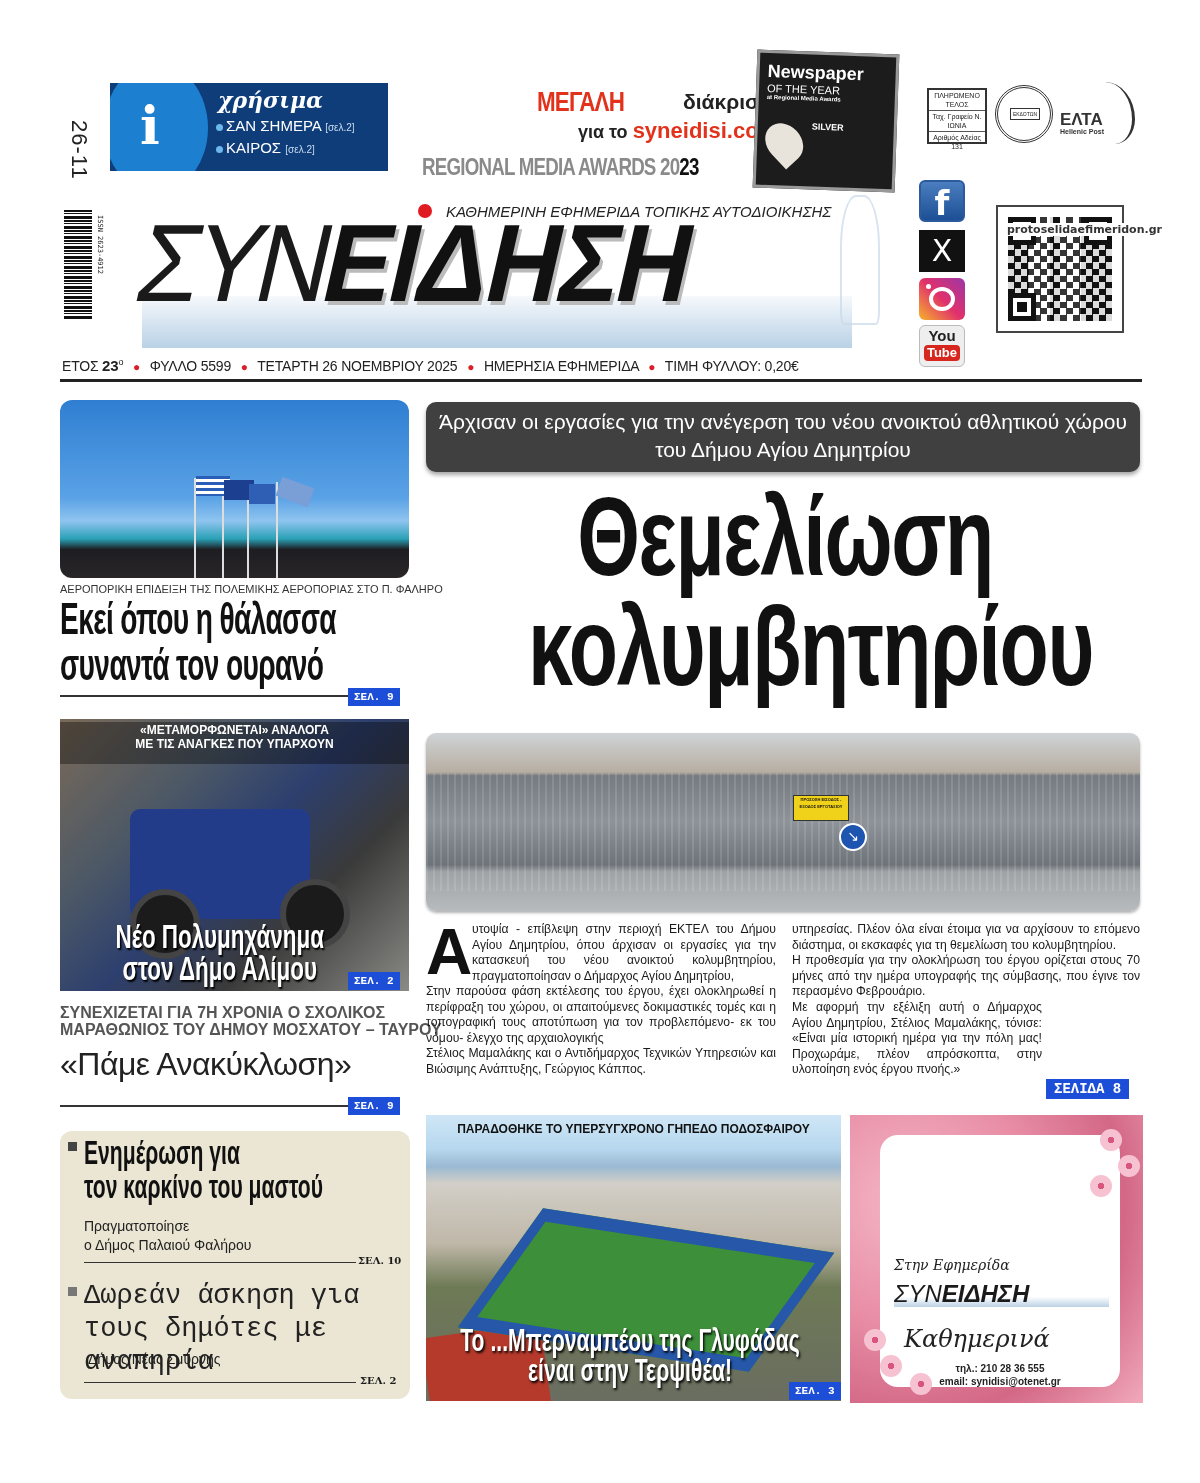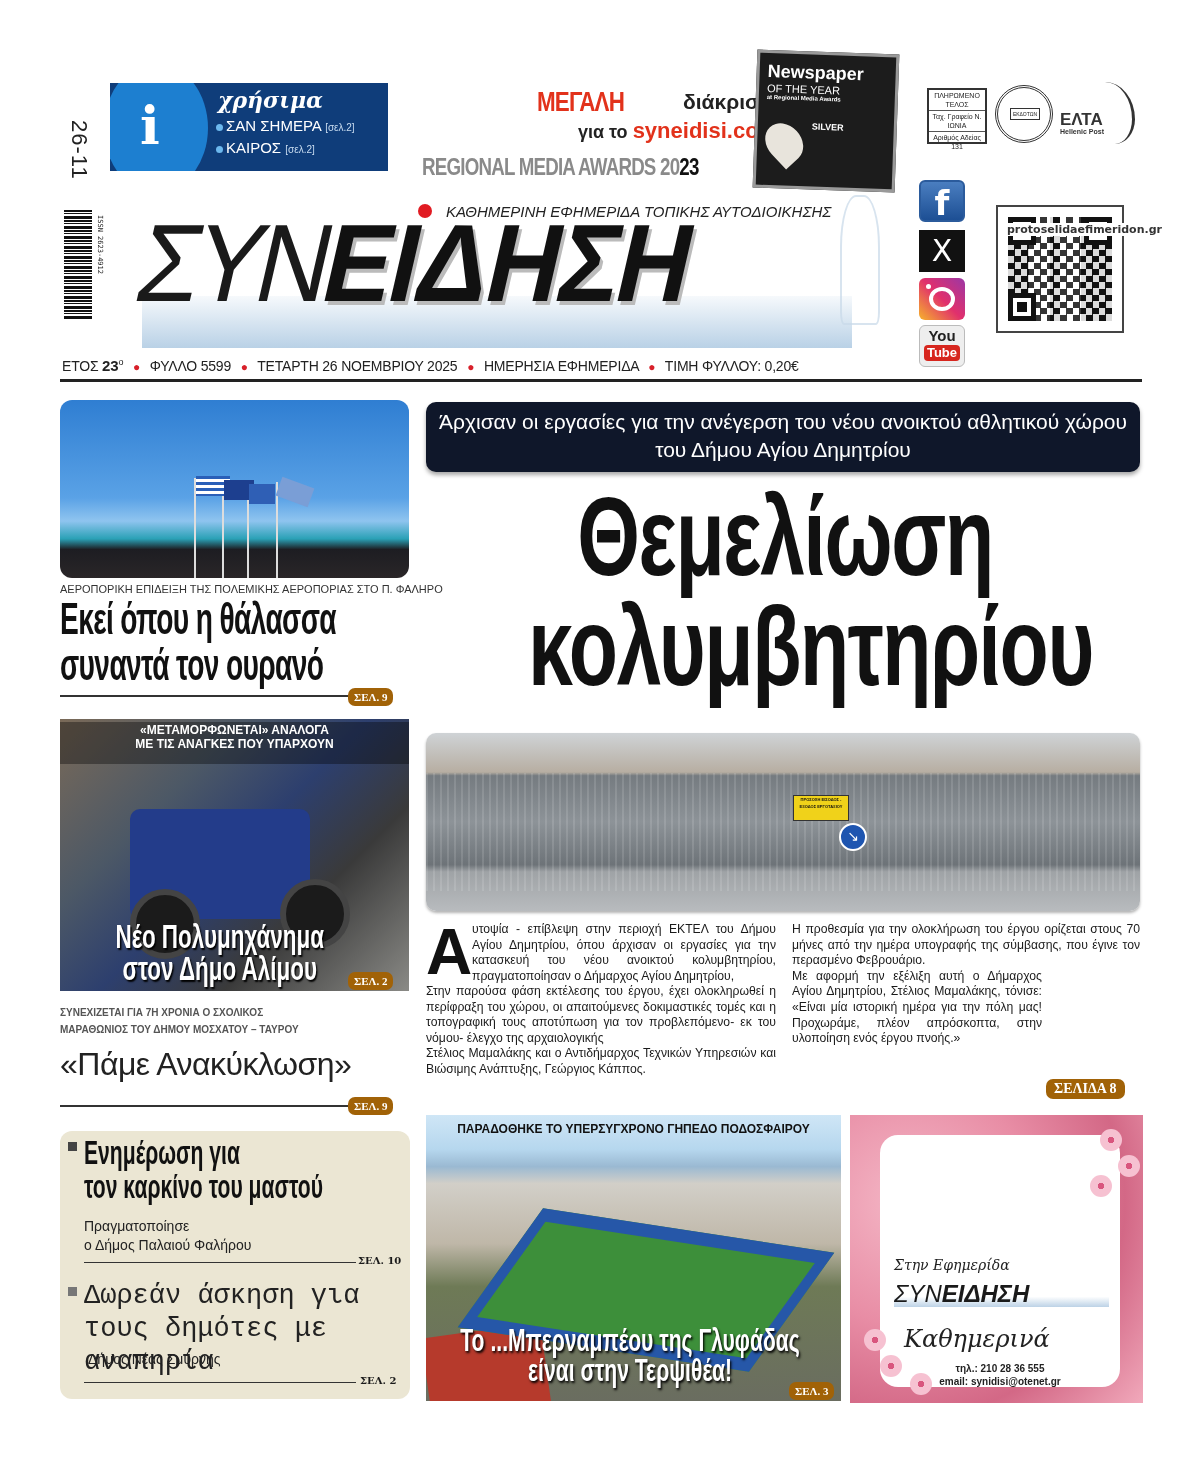--- a/index.html
+++ b/index.html
@@ -82,43 +82,43 @@
 
   
   .photo-flags { left: 60px; top: 400px; width: 349px; height: 178px; border-radius: 12px; overflow: hidden;
     background: linear-gradient(to bottom, #2f7ed2 0%, #5aa2e6 55%, #8fc4ef 68%, #2aa1b6 78%, #1d1d22 84%, #2a2628 100%); }
   .flag { position: absolute; height: 20px; }
   .pole { position: absolute; width: 2px; background: #ddd; }
   .kicker { font-size: 11px; color: #333; white-space: nowrap; }
   .kicker-1 { left: 60px; top: 583px; }
   .hl-condensed { font-family: "Liberation Sans", sans-serif; font-weight: bold; color: #111; transform-origin: left top; white-space: nowrap; }
   .hl-1 { left: 60px; top: 596px; font-size: 44px; line-height: 46px; transform: scaleX(0.64); letter-spacing: -1px; }
-  .page-tag { background: #a16207; color: #fff; font-family: Liberation Serif, serif; font-weight: bold; font-size: 11px; padding: 3px 6px; white-space: nowrap; border-radius: 7px; }
+  .page-tag { background: #1d4ed8; color: #fff; font-family: Liberation Mono, monospace; font-weight: bold; font-size: 11px; padding: 3px 6px; white-space: nowrap; }
   .rule-thin { height: 2px; background: #333; }
 
   .photo-robot { left: 60px; top: 719px; width: 349px; height: 272px; overflow: hidden;
     background: linear-gradient(135deg, #7a6a58 0%, #4c5866 30%, #2d3f6e 50%, #3a3a3a 70%, #8a8a86 100%); }
   .robot-body { position: absolute; left: 70px; top: 90px; width: 180px; height: 110px; background: #233c8a; border-radius: 10px; }
   .robot-wheel { position: absolute; width: 70px; height: 70px; border-radius: 50%; background: #1b1b1b; border: 6px solid #444; }
   .robot-cap { left: 60px; top: 722px; width: 349px; height: 42px; background: rgba(0,0,0,.35); }
   .robot-kicker { left: 60px; top: 723px; width: 349px; text-align: center; color: #fff; font-weight: bold; font-size: 12px; line-height: 14px; }
   .robot-hl { left: 68px; top: 920px; font-size: 34px; line-height: 32px; color: #fff; text-align: center; transform: scaleX(0.66); text-shadow: 2px 2px 2px #000; width: 460px; }
 
-  .kicker-2 { left: 60px; top: 1004px; font-size: 10px; line-height: 17px; color: #555; font-weight: bold; white-space: nowrap; }
+  .kicker-2 { left: 60px; top: 1004px; font-size: 16px; line-height: 17px; color: #555; font-weight: bold; white-space: nowrap; }
   .hl-recycle { left: 60px; top: 1046px; font-size: 32px; color: #222; white-space: nowrap; letter-spacing: -0.5px; }
 
   .beige-box { left: 60px; top: 1131px; width: 350px; height: 268px; background: #ebe6d3; border-radius: 12px; }
   .bullet-sq { width: 9px; height: 9px; background: #444; }
   .hl-cancer { left: 84px; top: 1136px; font-size: 33px; line-height: 34px; transform: scaleX(0.64); width: 460px; white-space: normal; }
   .cancer-sub { left: 84px; top: 1217px; font-size: 14px; line-height: 19px; color: #222; }
   .hl-exercise { left: 84px; top: 1280px; font-size: 27px; line-height: 33px; color: #222; white-space: normal; width: 325px; font-family: Liberation Mono, monospace; }
   .exercise-sub { left: 88px; top: 1351px; font-size: 14px; color: #222; }
 
   
-  .subhead-box { left: 426px; top: 402px; width: 714px; height: 70px; background: #0f172a; border-radius: 10px; box-shadow: 0 3px 4px rgba(0,0,0,.35); color: #fff; text-align: center; font-size: 21px; line-height: 28px; padding-top: 6px; font-weight: normal; }
+  .subhead-box { left: 426px; top: 402px; width: 714px; height: 70px; background: #404040; border-radius: 10px; box-shadow: 0 3px 4px rgba(0,0,0,.35); color: #fff; text-align: center; font-size: 21px; line-height: 28px; padding-top: 6px; font-weight: normal; }
   .big-hl { left: 428px; top: 482px; width: 714px; font-family: "Liberation Sans", sans-serif; font-weight: bold; color: #111; font-size: 112px; line-height: 110px; text-align: center; white-space: nowrap; }
   .big-hl span { display: block; transform: scaleX(0.72); transform-origin: center; letter-spacing: -2px; }
 
   .photo-fence { left: 426px; top: 733px; width: 714px; height: 178px; border-radius: 10px; overflow: hidden; box-shadow: 0 2px 3px rgba(0,0,0,.3);
     background: linear-gradient(to bottom, #cfd3d6 0%, #b7aea2 22%, #757b80 24%, #8d9398 50%, #6d7378 74%, #9fa3a6 78%, #b8bbbe 100%); }
   .fence-stripes { position: absolute; left: 0; top: 40px; width: 100%; height: 118px; background: repeating-linear-gradient(90deg, rgba(255,255,255,.12) 0 2px, transparent 2px 7px); }
   .fence-sign { position: absolute; left: 367px; top: 62px; width: 56px; height: 26px; background: #f0d21a; border: 1px solid #333; font-size: 4px; line-height: 7px; text-align: center; font-weight: bold; color: #111; }
   .fence-arrow { position: absolute; left: 413px; top: 90px; width: 28px; height: 28px; border-radius: 50%; background: #1e55b0; border: 2px solid #fff; color: #fff; font-size: 14px; line-height: 22px; text-align: center; }
 
   .dropcap { left: 426px; top: 922px; font-size: 64px; line-height: 60px; font-weight: bold; color: #111; }
@@ -312,20 +312,21 @@
   <div class="fence-arrow">↘</div>
 </div>
 
 <div class="abs dropcap">Α</div>
 <div class="abs col-text col-1a">υτοψία - επίβλεψη στην περιοχή ΕΚΤΕΛ του Δήμου Αγίου Δημητρίου, όπου άρχισαν οι εργασίες για την κατασκευή του νέου ανοικτού κολυμβητηρίου, πραγματοποίησαν ο Δήμαρχος Αγίου Δημητρίου,</div>
 <div class="abs col-text col-1b">
   <p>Στην παρούσα φάση εκτέλεσης του έργου, έχει ολοκληρωθεί η περίφραξη του χώρου, οι απαιτούμενες δοκιμαστικές τομές και η τοπογραφική τους αποτύπωση για τον προβλεπόμενο- εκ του νόμου- έλεγχο της αρχαιολογικής</p>
   <p>Στέλιος Μαμαλάκης και ο Αντιδήμαρχος Τεχνικών Υπηρεσιών και Βιώσιμης Ανάπτυξης, Γεώργιος Κάππος.</p>
 </div>
 <div class="abs col-text col-2">
+  <p>υπηρεσίας. Πλέον όλα είναι έτοιμα για να αρχίσουν το επόμενο διάστημα, οι εκσκαφές για τη θεμελίωση του κολυμβητηρίου.</p>
   <p>Η προθεσμία για την ολοκλήρωση του έργου ορίζεται στους 70 μήνες από την ημέρα υπογραφής της σύμβασης, που έγινε τον περασμένο Φεβρουάριο.</p>
   <p style="width:250px;">Με αφορμή την εξέλιξη αυτή ο Δήμαρχος Αγίου Δημητρίου, Στέλιος Μαμαλάκης, τόνισε: «Είναι μία ιστορική ημέρα για την πόλη μας! Προχωράμε, πλέον απρόσκοπτα, στην υλοποίηση ενός έργου πνοής.»</p>
 </div>
 <div class="abs page-tag selida8">ΣΕΛΙΔΑ 8</div>
 
 <div class="abs stadium">
   <div class="stands-red"></div>
   <div class="pitch"></div>
 </div>
 <div class="abs stadium-kicker">ΠΑΡΑΔΟΘΗΚΕ ΤΟ ΥΠΕΡΣΥΓΧΡΟΝΟ ΓΗΠΕΔΟ ΠΟΔΟΣΦΑΙΡΟΥ</div>

